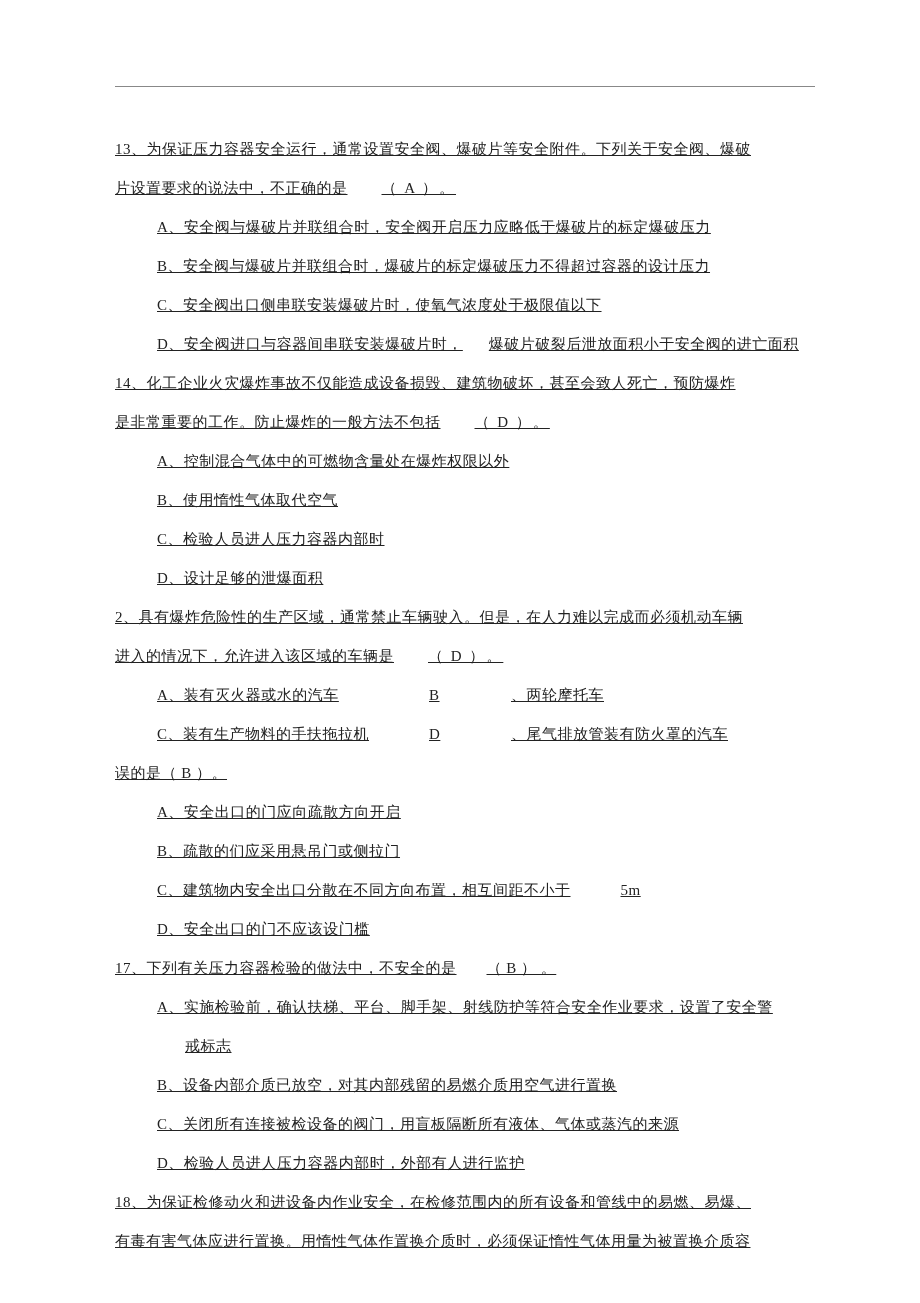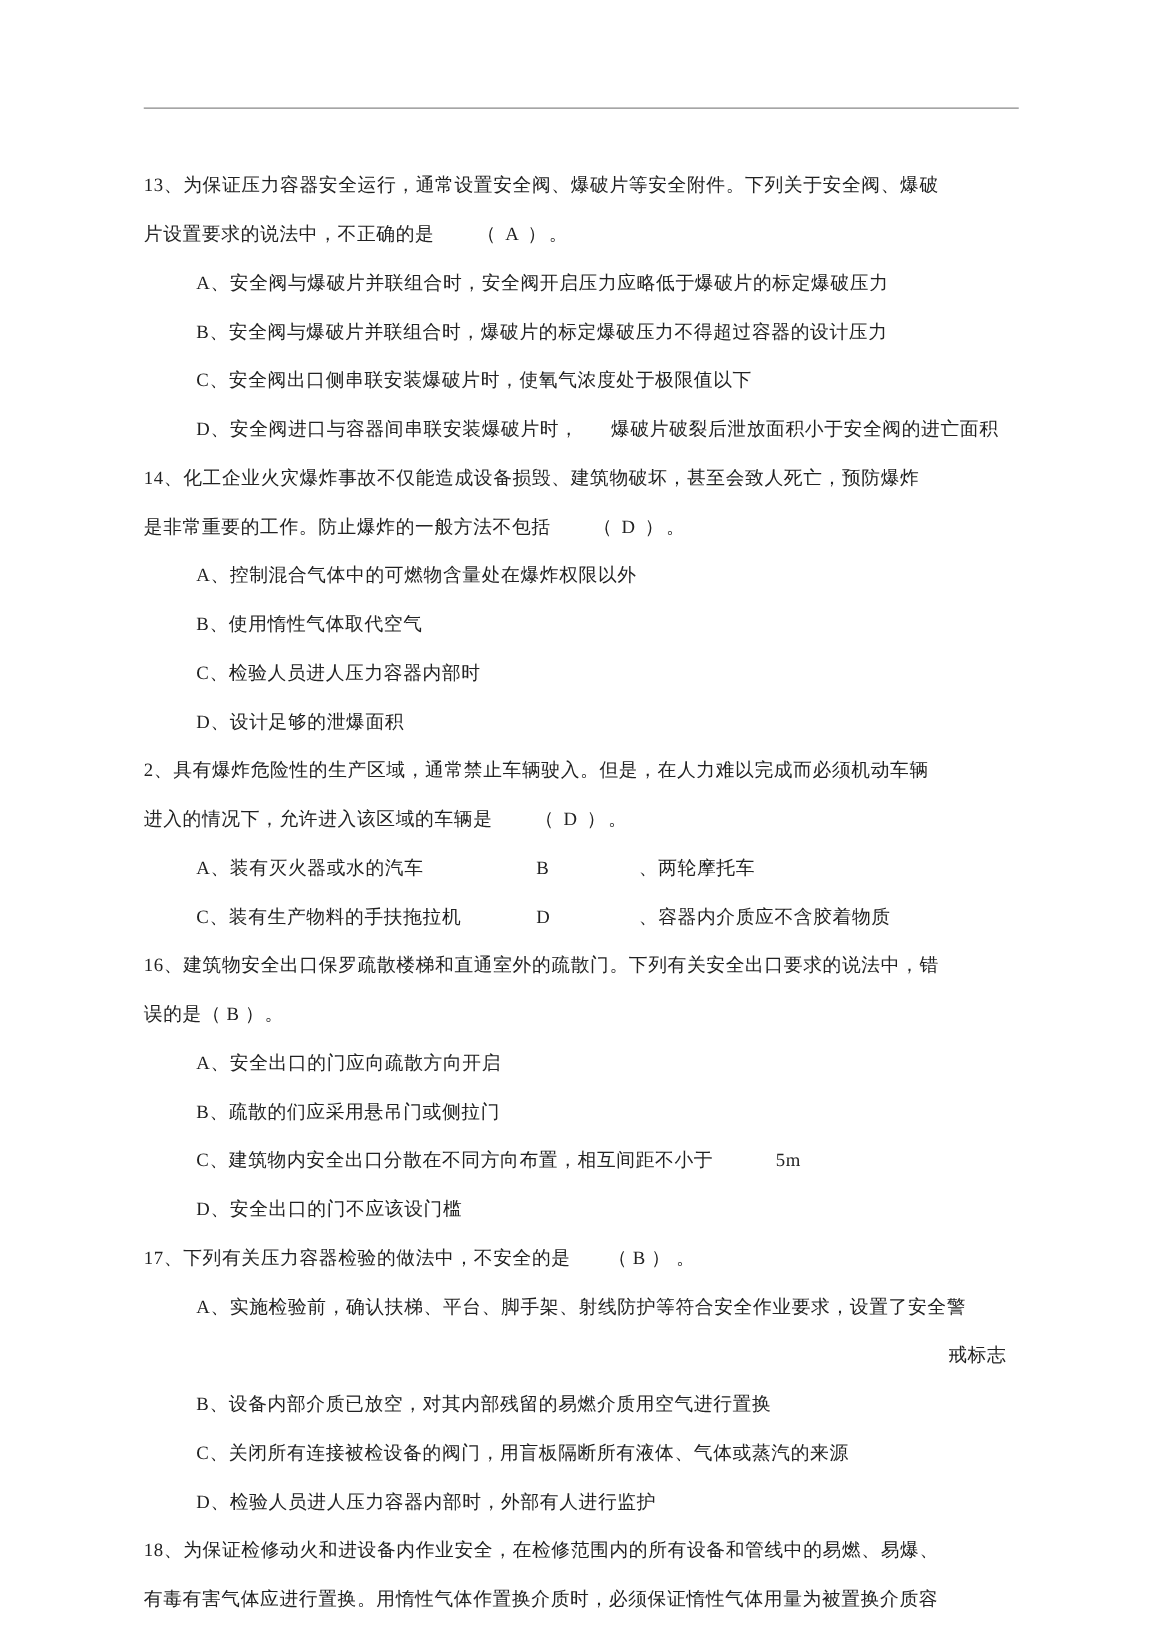--- a/index.html
+++ b/index.html
@@ -13,28 +13,28 @@
       position: relative;
       padding: 90px 115px 0 115px;
     }
     .hr-top {
       position: absolute;
       top: 86px;
       left: 115px;
       right: 105px;
       border-top: 1px solid #888;
     }
-    .content { padding-top: 40px; }
+    .content { padding-top: 40px; text-decoration: underline; }
     .line {
       line-height: 2.6;
       letter-spacing: 0.5px;
       white-space: nowrap;
     }
     .indent1 { padding-left: 42px; }
-    .indent2 { padding-left: 70px; text-align: right; }
+    .indent2 { padding-left: 70px; }
     .gap-ans { display:inline-block; width: 34px; }
     .gap-bracket { letter-spacing: 2px; }
     .col2 { display: flex; }
     .col2 .c1 { width: 272px; }
     .col2 .c2 { width: 82px; }
     .col2 .c3 { }
   </style>
 </head>
 <body>
 
@@ -67,24 +67,23 @@
     <span>进入的情况下，允许进入该区域的车辆是</span><span class="gap-ans"></span><span class="gap-bracket">（  D  ）。</span>
   </div>
   <div class="line indent1 col2">
     <span class="c1">A、装有灭火器或水的汽车</span>
     <span class="c2">B</span>
     <span class="c3">、两轮摩托车</span>
   </div>
   <div class="line indent1 col2">
     <span class="c1">C、装有生产物料的手扶拖拉机</span>
     <span class="c2">D</span>
-    <span class="c3">、容器内介质应不含胶着物质</span>
+    <span class="c3">、尾气排放管装有防火罩的汽车</span>
   </div>
 
-  <div class="line">16、建筑物安全出口保罗疏散楼梯和直通室外的疏散门。下列有关安全出口要求的说法中，错</div>
   <div class="line">误的是（ B ）。</div>
   <div class="line indent1">A、安全出口的门应向疏散方向开启</div>
   <div class="line indent1">B、疏散的们应采用悬吊门或侧拉门</div>
   <div class="line indent1">
     <span>C、建筑物内安全出口分散在不同方向布置，相互间距不小于</span><span style="display:inline-block;width:50px;"></span><span>5m</span>
   </div>
   <div class="line indent1">D、安全出口的门不应该设门槛</div>
 
   <div class="line">
     <span>17、下列有关压力容器检验的做法中，不安全的是</span><span style="display:inline-block;width:30px;"></span><span>（ B ） 。</span>

